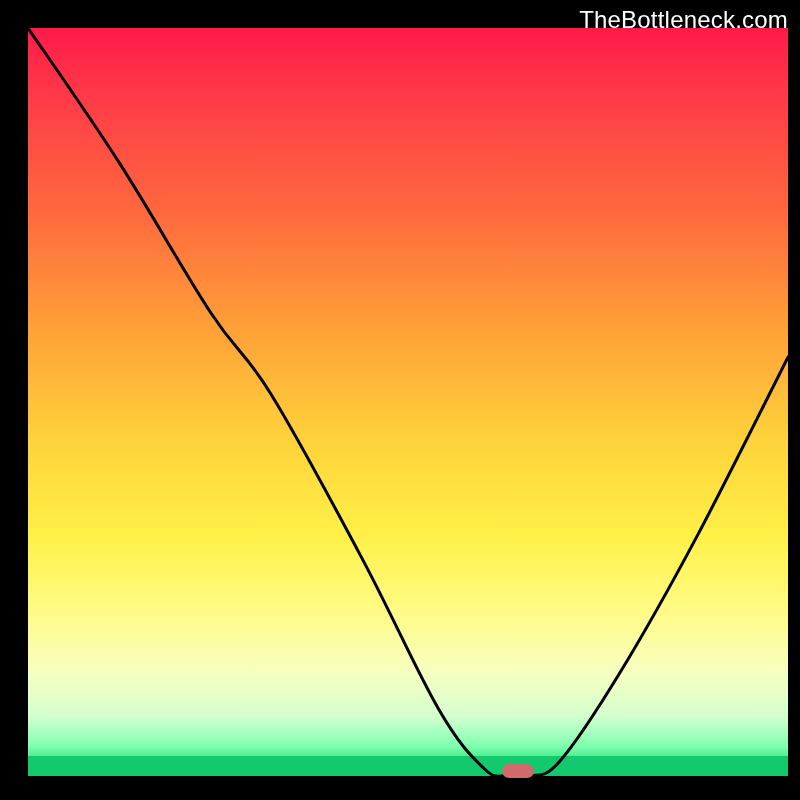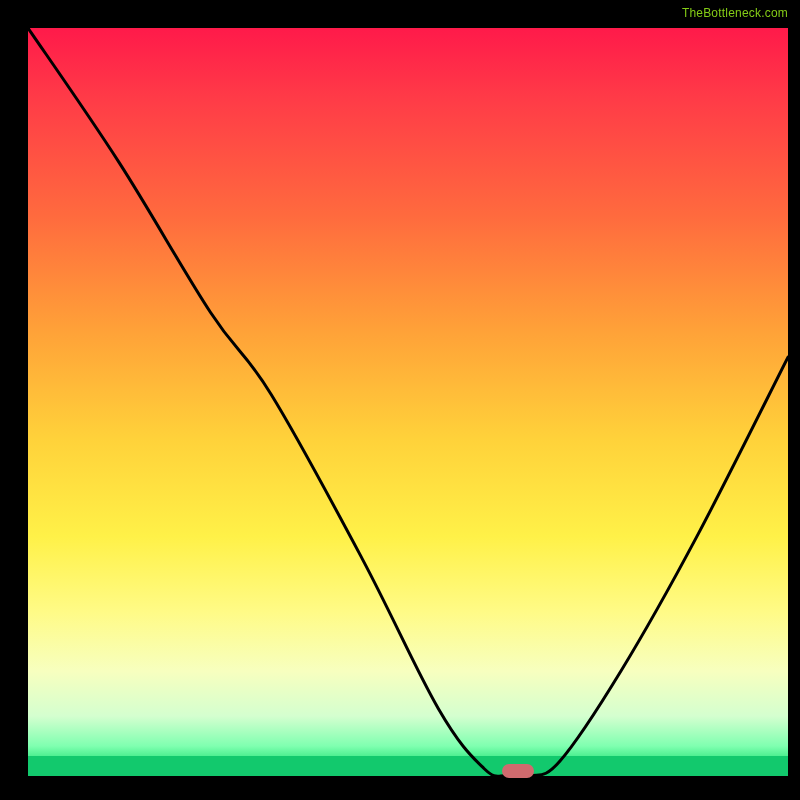--- a/index.html
+++ b/index.html
@@ -14,22 +14,22 @@
   .frame {
     position: relative;
     width: 800px;
     height: 800px;
     background: #000;
   }
   .watermark {
     position: absolute;
     top: 6px;
     right: 12px;
-    color: #84cc16;
-    font-size: 12px;
+    color: #ffffff;
+    font-size: 24px;
     letter-spacing: 0.2px;
     z-index: 10;
     margin-left: 12px;
   }
   .plot-area {
     position: absolute;
     left: 28px;
     top: 28px;
     width: 760px;
     height: 748px;

